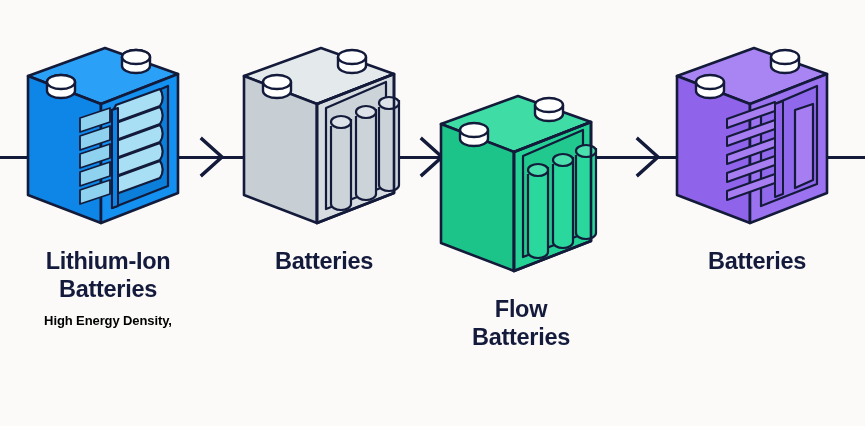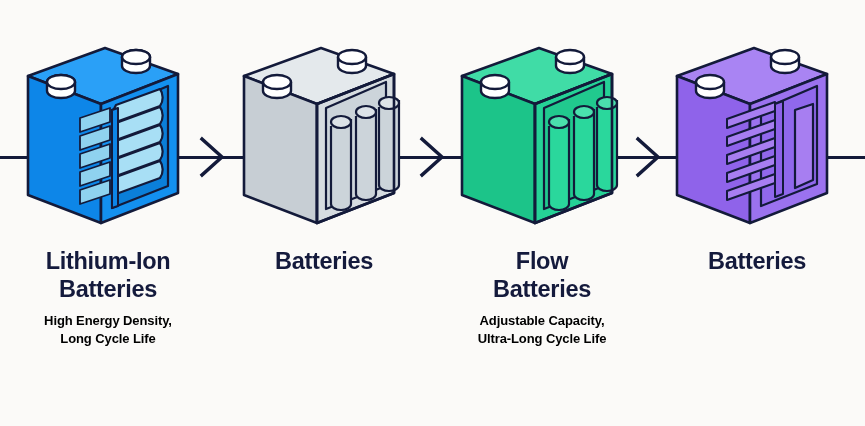--- a/index.html
+++ b/index.html
@@ -111,21 +111,20 @@
         </g>
       </svg>
     </div>
     <div class="labels">
       <div class="title">
         <div>Lithium-Ion</div>
         <div>Batteries</div>
       </div>
       <div class="subtitle">
         <div>High Energy Density,</div>
-        <div>Long Cycle Life</div>
       </div>
     </div>
   </div>
 
   <div class="arrow" style="left:196px;">
     <svg width="40" height="46" viewBox="0 0 40 46">
       <polyline points="6,5 26,23 6,41" fill="none" stroke="#131a3a" stroke-width="3.4" stroke-linecap="square" stroke-linejoin="miter"></polyline>
     </svg>
   </div>
 
@@ -166,21 +165,21 @@
       </div>
     </div>
   </div>
 
   <div class="arrow" style="left:416px;">
     <svg width="40" height="46" viewBox="0 0 40 46">
       <polyline points="6,5 26,23 6,41" fill="none" stroke="#131a3a" stroke-width="3.4" stroke-linecap="square" stroke-linejoin="miter"></polyline>
     </svg>
   </div>
 
-  <div class="stage-col" style="left:434px;">
+  <div class="stage-col" style="left:413px;margin-top:48px;">
     <div class="battery-art">
       <svg width="216" height="222" viewBox="0 0 216 222">
         <polygon points="28,58 105,30 178,56 101,86" fill="#40dca6" stroke="#131a3a" stroke-width="2.6" stroke-linejoin="round"></polygon>
         <polygon points="28,58 101,86 101,205 28,177" fill="#1cc489" stroke="#131a3a" stroke-width="2.6" stroke-linejoin="round"></polygon>
         <polygon points="178,56 178,175 101,205 101,86" fill="#25d296" stroke="#131a3a" stroke-width="2.6" stroke-linejoin="round"></polygon>
         <polygon points="170,64 170,168 110,191 110,90" fill="#21c98e" stroke="#131a3a" stroke-width="2.2" stroke-linejoin="round"></polygon>
         <g>
           <path d="M115,108 L115,186 a10,6 0 0 0 20,0 L135,101" fill="#2ad79c" stroke="#131a3a" stroke-width="2.2" stroke-linejoin="round"></path>
           <ellipse cx="125" cy="104" rx="10" ry="6" fill="#4ae0ad" stroke="#131a3a" stroke-width="2.2"></ellipse>
         </g>
@@ -200,24 +199,20 @@
         <g>
           <path d="M122,39 L122,48 a14,7 0 0 0 28,0 L150,39" fill="#ffffff" stroke="#131a3a" stroke-width="2.4" stroke-linejoin="round"></path>
           <ellipse cx="136" cy="39" rx="14" ry="7" fill="#ffffff" stroke="#131a3a" stroke-width="2.4"></ellipse>
         </g>
       </svg>
     </div>
     <div class="labels">
       <div class="title">
         <div>Flow</div>
         <div>Batteries</div>
-      </div>
-      <div class="subtitle">
-        <div>Adjustable Capacity,</div>
-        <div>Ultra-Long Cycle Life</div>
       </div>
     </div>
   </div>
 
   <div class="arrow" style="left:632px;">
     <svg width="40" height="46" viewBox="0 0 40 46">
       <polyline points="6,5 26,23 6,41" fill="none" stroke="#131a3a" stroke-width="3.4" stroke-linecap="square" stroke-linejoin="miter"></polyline>
     </svg>
   </div>
 

